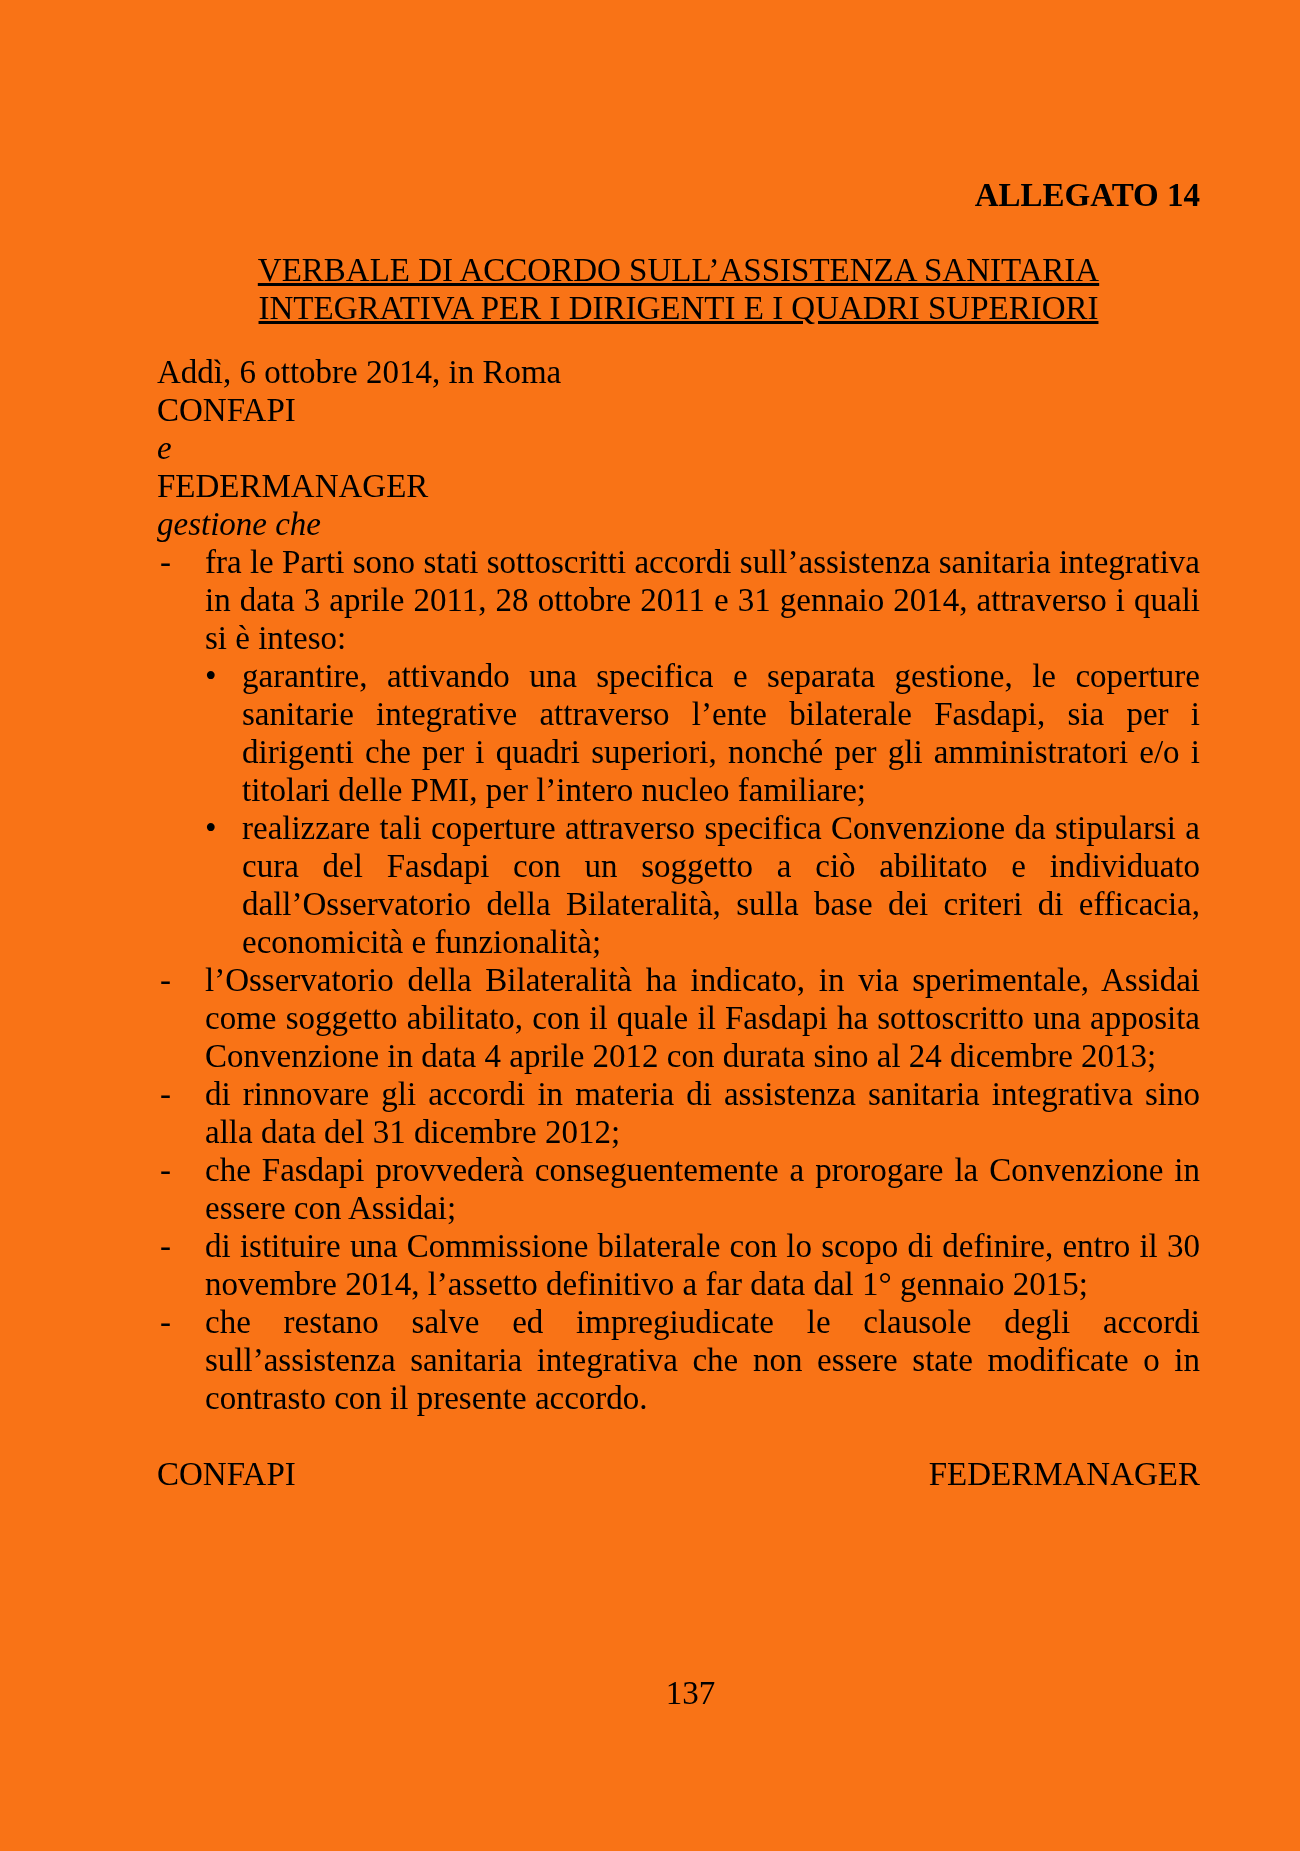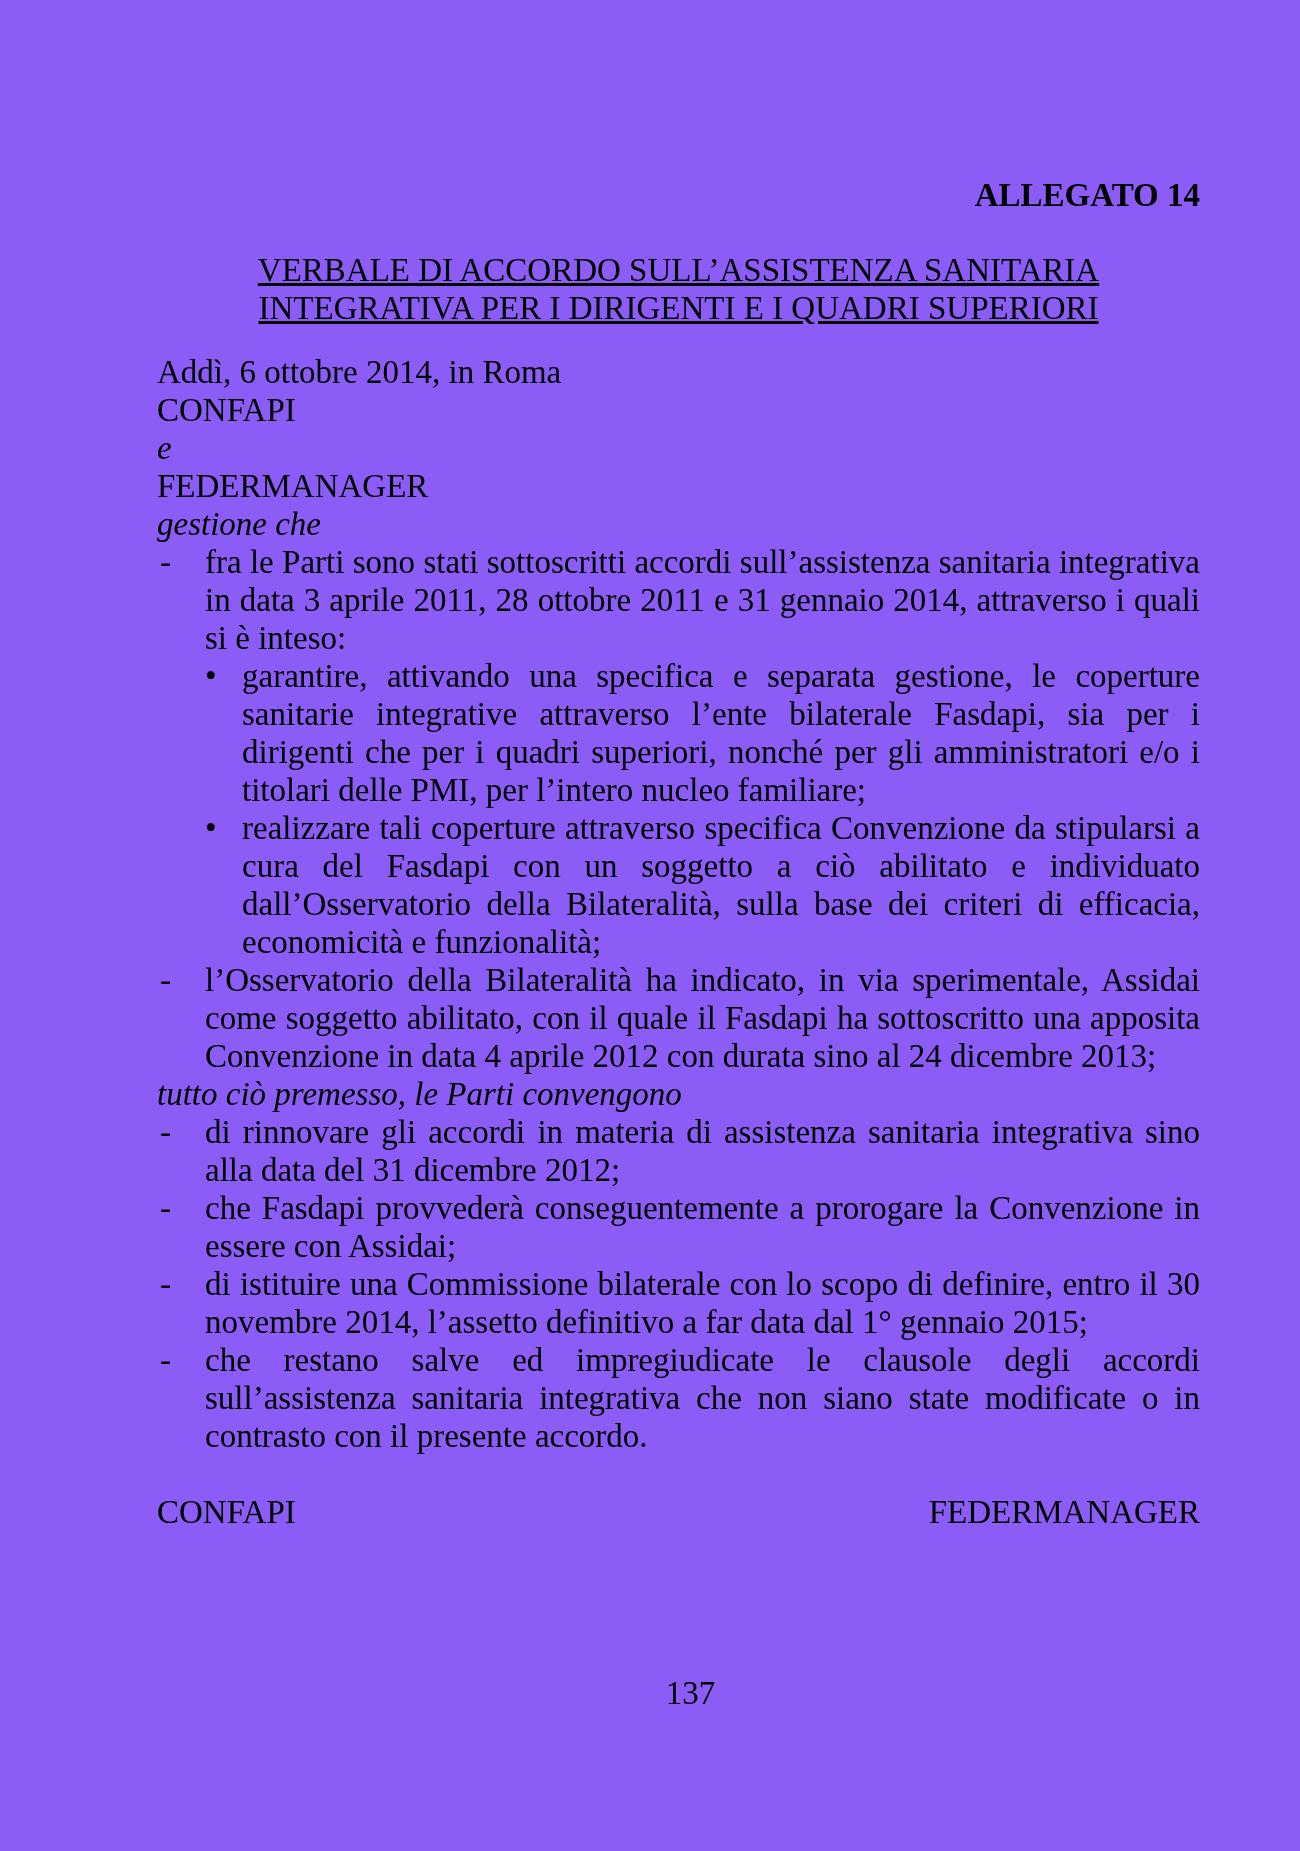--- a/index.html
+++ b/index.html
@@ -5,21 +5,21 @@
   html, body {
     margin: 0;
     padding: 0;
     background: #ffffff;
   }
   .page {
     position: relative;
     box-sizing: border-box;
     width: 1300px;
     height: 1851px;
-    background: #8b5cf6;
+    background: #f97316;
     color: #000000;
     font-family: "Liberation Serif", serif;
     font-size: 33px;
     line-height: 38px;
     padding: 176px 100px 0 157px;
     overflow: hidden;
   }
   .annex {
     text-align: right;
     font-weight: bold;
@@ -102,42 +102,41 @@
       <span>realizzare tali coperture attraverso specifica Convenzione da stipularsi a cura del Fasdapi con un soggetto a ciò abilitato e individuato dall’Osservatorio della Bilateralità, sulla base dei criteri di efficacia, economicità e funzionalità;</span>
     </div>
 
     <div class="item">
       <span class="marker">-</span>
       <span>l’Osservatorio della Bilateralità ha indicato, in via sperimentale, Assidai come soggetto abilitato, con il quale il Fasdapi ha sottoscritto una apposita Convenzione in data 4 aprile 2012 con durata sino al 24 dicembre 2013;</span>
     </div>
 
   </div>
 
-  <div class="line italic">tutto ciò premesso, le Parti convengono</div>
 
   <div class="list">
 
     <div class="item">
       <span class="marker">-</span>
       <span>di rinnovare gli accordi in materia di assistenza sanitaria integrativa sino alla data del 31 dicembre 2012;</span>
     </div>
 
     <div class="item">
       <span class="marker">-</span>
       <span>che Fasdapi provvederà conseguentemente a prorogare la Convenzione in essere con Assidai;</span>
     </div>
 
     <div class="item">
       <span class="marker">-</span>
       <span>di istituire una Commissione bilaterale con lo scopo di definire, entro il 30 novembre 2014, l’assetto definitivo a far data dal 1° gennaio 2015;</span>
     </div>
 
     <div class="item">
       <span class="marker">-</span>
-      <span>che restano salve ed impregiudicate le clausole degli accordi sull’assistenza sanitaria integrativa che non siano state modificate o in contrasto con il presente accordo.</span>
+      <span>che restano salve ed impregiudicate le clausole degli accordi sull’assistenza sanitaria integrativa che non essere state modificate o in contrasto con il presente accordo.</span>
     </div>
 
   </div>
 
   <div class="signatures">
     <span>CONFAPI</span>
     <span>FEDERMANAGER</span>
   </div>
 
   <div class="page-number">137</div>

